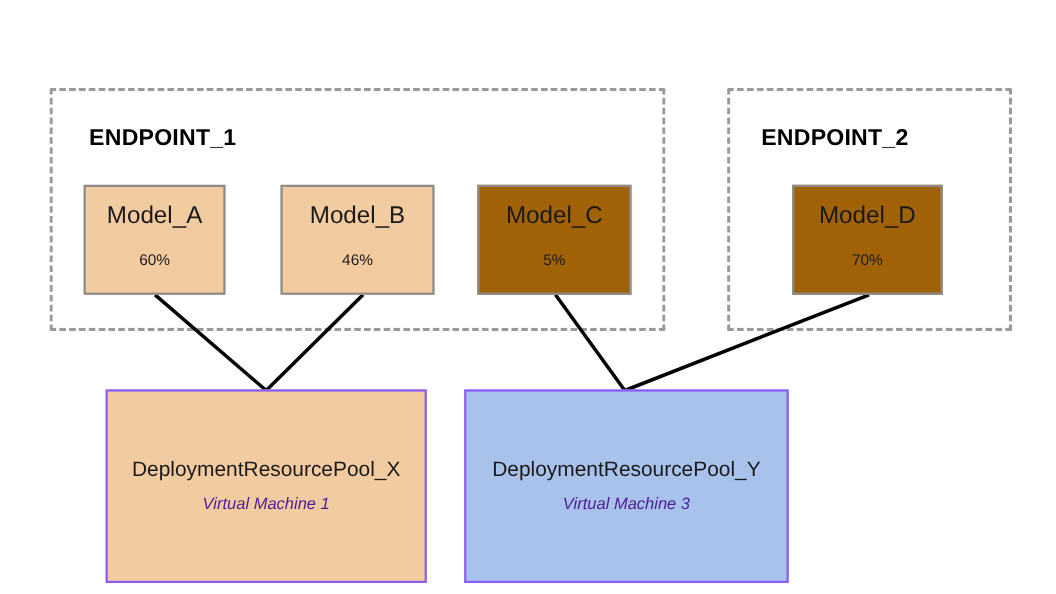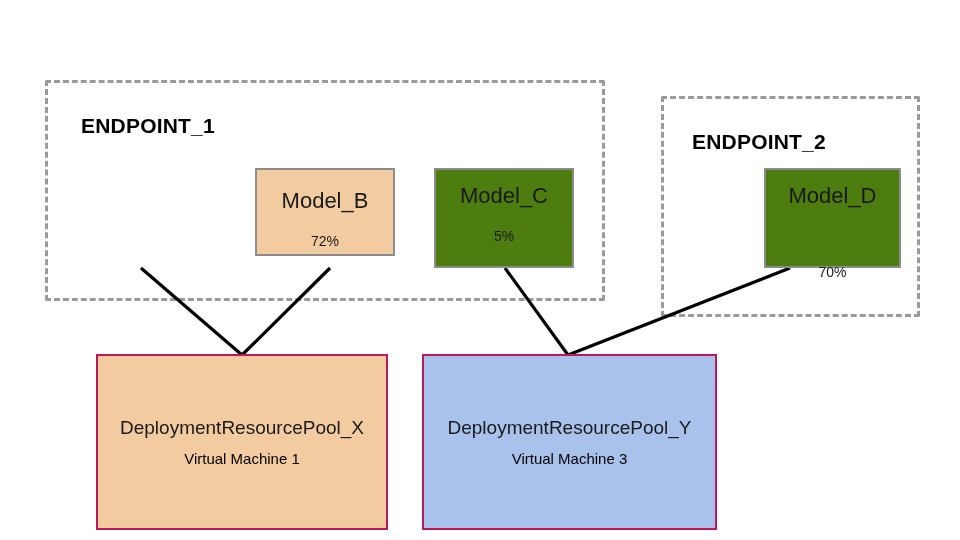--- a/index.html
+++ b/index.html
@@ -23,21 +23,21 @@
 
   
   .endpoint-group {
     position: absolute;
     border: 3px dashed #9a9a9a;
     border-radius: 2px;
     box-sizing: border-box;
     background: transparent;
   }
   #endpoint-1 { left: 45px;  top: 48px; width: 560px; height: 221px; }
-  #endpoint-2 { left: 661px; top: 64px; width: 259px; height: 221px; text-align: right; }
+  #endpoint-2 { left: 661px; top: 48px; width: 259px; height: 221px; text-align: right; }
 
   .endpoint-label {
     position: absolute;
     font-weight: bold;
     font-size: 21px;
     letter-spacing: 0.2px;
     color: #000000;
     white-space: nowrap;
   }
   #endpoint-1 .endpoint-label { left: 33px; top: 31px; }
@@ -48,64 +48,65 @@
     position: absolute;
     box-sizing: border-box;
     border: 2px solid #8c8c8c;
     display: flex;
     flex-direction: column;
     align-items: center;
     justify-content: flex-start;
     z-index: 3;
   }
   .model-box.orange { background: #F3CBA1; }
-  .model-box.blue   { background: #4d7c0f; }
+  .model-box.blue   { background: #a16207; }
 
   .model-name {
     margin-top: 13px;
     font-size: 22px;
     color: #1a1a1a;
     white-space: nowrap;
   }
   .model-pct {
     margin-top: 19px;
     font-size: 14px;
     color: #1a1a1a;
     white-space: nowrap;
   }
 
   #model-a { left: 76px;  top: 136px; width: 129px; height: 100px; }
-  #model-b { left: 255px; top: 136px; width: 140px; height: 88px; justify-content: center; }
+  #model-b { left: 255px; top: 136px; width: 140px; height: 100px; }
   #model-c { left: 434px; top: 136px; width: 140px; height: 100px; }
-  #model-d { left: 764px; top: 136px; width: 137px; height: 100px; gap: 36px; }
+  #model-d { left: 720px; top: 136px; width: 137px; height: 100px; }
 
   
   .pool-box {
     position: absolute;
     box-sizing: border-box;
-    border: 2px solid #be185d;
+    border: 2px solid #8b5cf6;
     display: flex;
     flex-direction: column;
     align-items: center;
     justify-content: center;
     z-index: 3;
   }
   .pool-box.orange { background: #F3CBA1; }
   .pool-box.blue   { background: #A9C2EC; }
 
   .pool-name {
     font-size: 19px;
     color: #1a1a1a;
     white-space: nowrap;
   }
   .pool-sub {
     margin-top: 11px;
     font-size: 15px;
-    color: #000000;
+    color: #4c1d95;
     white-space: nowrap;
+    font-style: italic;
   }
 
   #pool-x { left: 96px;  top: 322px; width: 292px; height: 176px; }
   #pool-y { left: 422px; top: 322px; width: 295px; height: 176px; }
 
   
   #connectors {
     position: absolute;
     left: 0;
     top: 0;
@@ -133,24 +134,28 @@
   </svg>
 
   <div class="endpoint-group" id="endpoint-1">
     <span class="endpoint-label">ENDPOINT_1</span>
   </div>
 
   <div class="endpoint-group" id="endpoint-2">
     <span class="endpoint-label">ENDPOINT_2</span>
   </div>
 
+  <div class="model-box orange" id="model-a">
+    <span class="model-name">Model_A</span>
+    <span class="model-pct">60%</span>
+  </div>
 
   <div class="model-box orange" id="model-b">
     <span class="model-name">Model_B</span>
-    <span class="model-pct">72%</span>
+    <span class="model-pct">46%</span>
   </div>
 
   <div class="model-box blue" id="model-c">
     <span class="model-name">Model_C</span>
     <span class="model-pct">5%</span>
   </div>
 
   <div class="model-box blue" id="model-d">
     <span class="model-name">Model_D</span>
     <span class="model-pct">70%</span>

